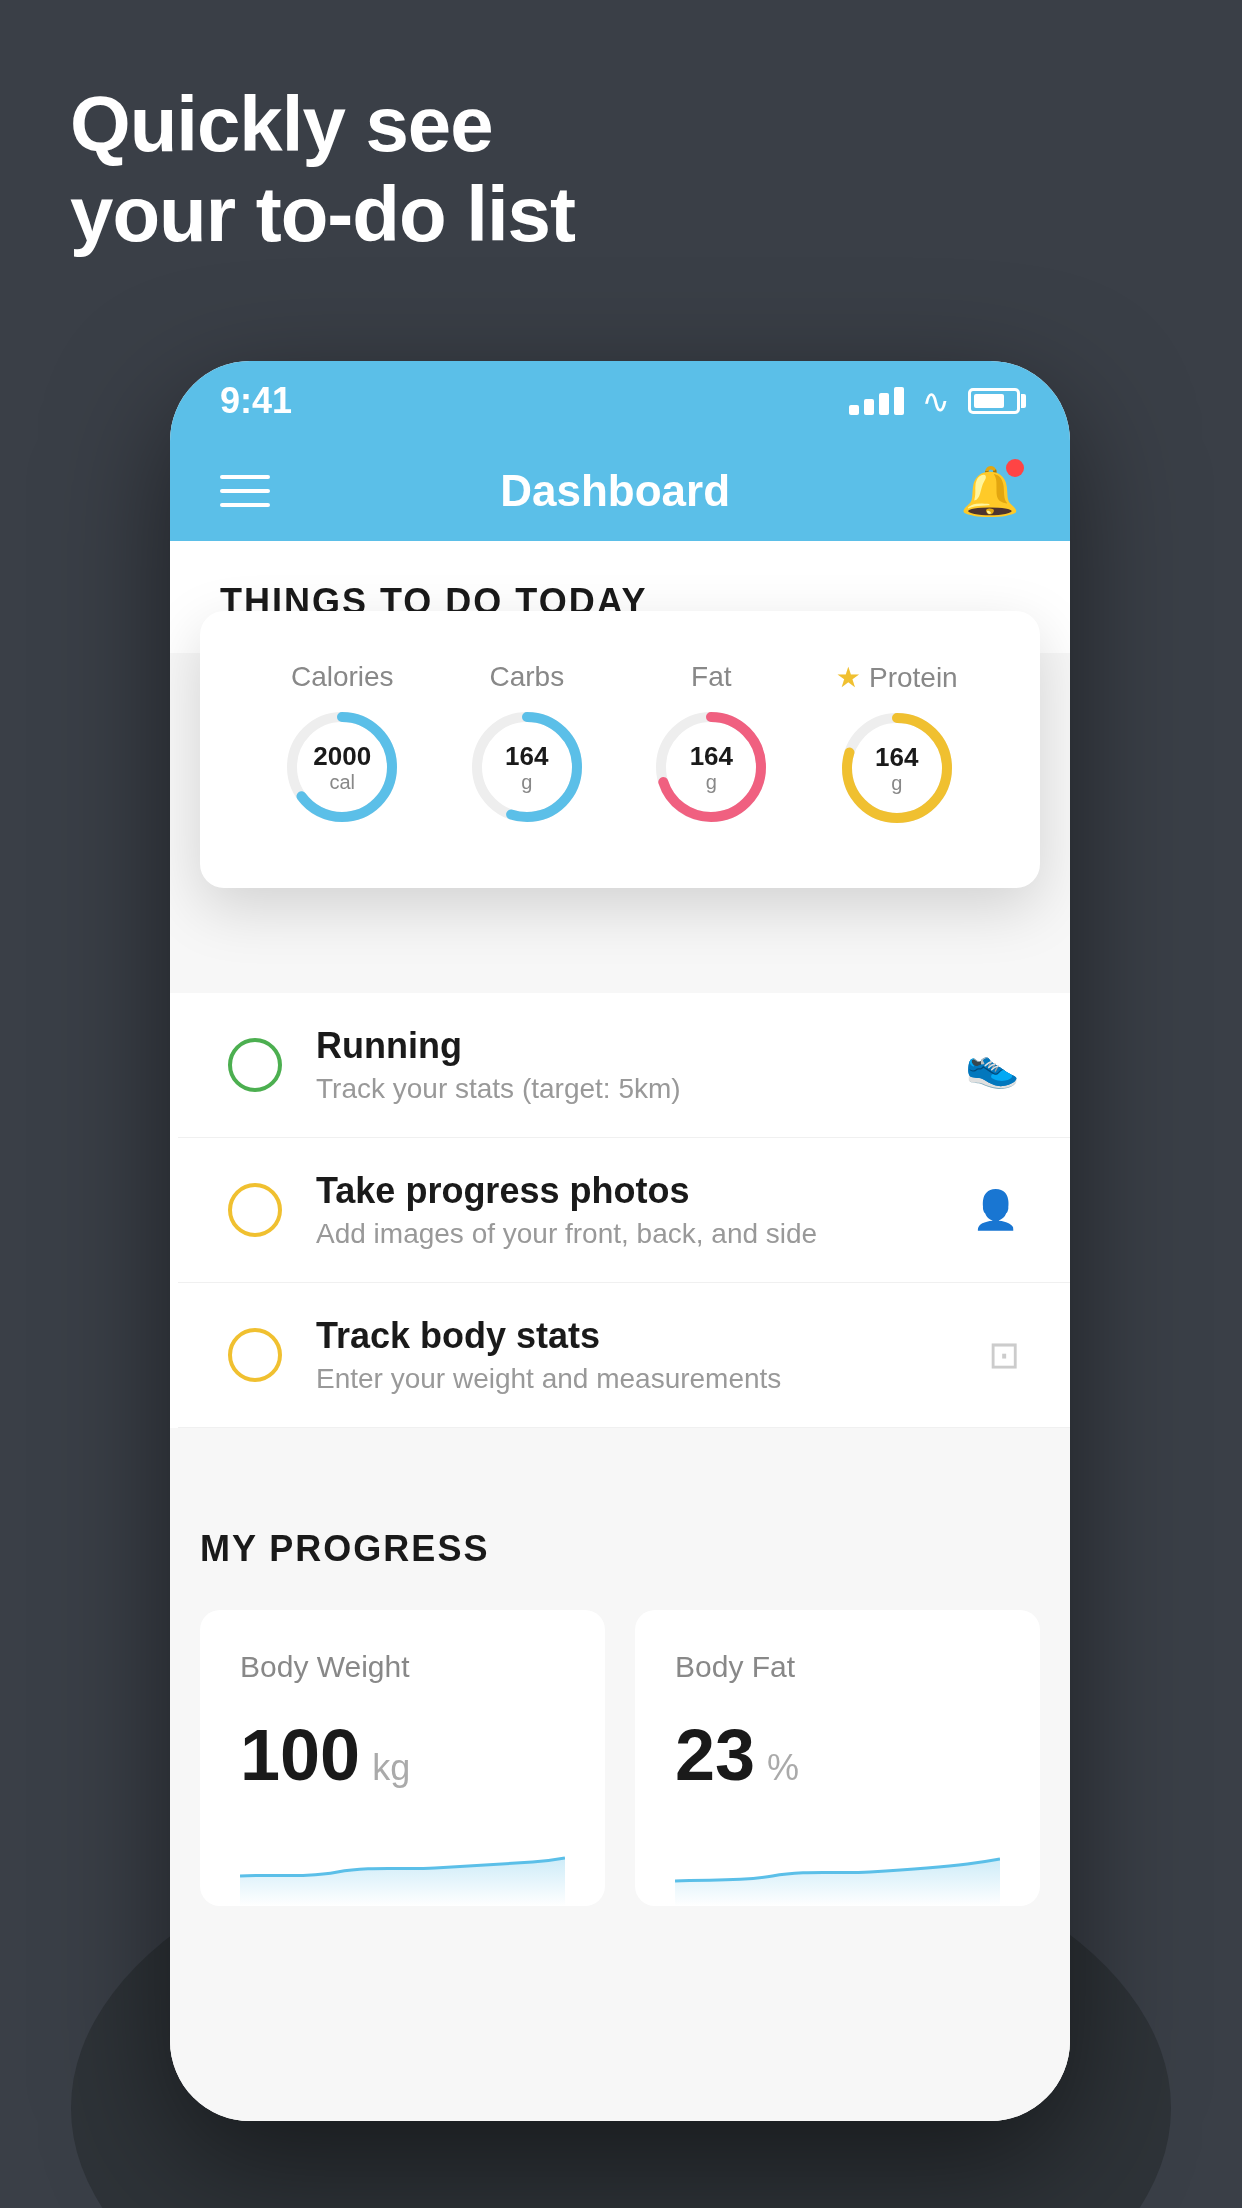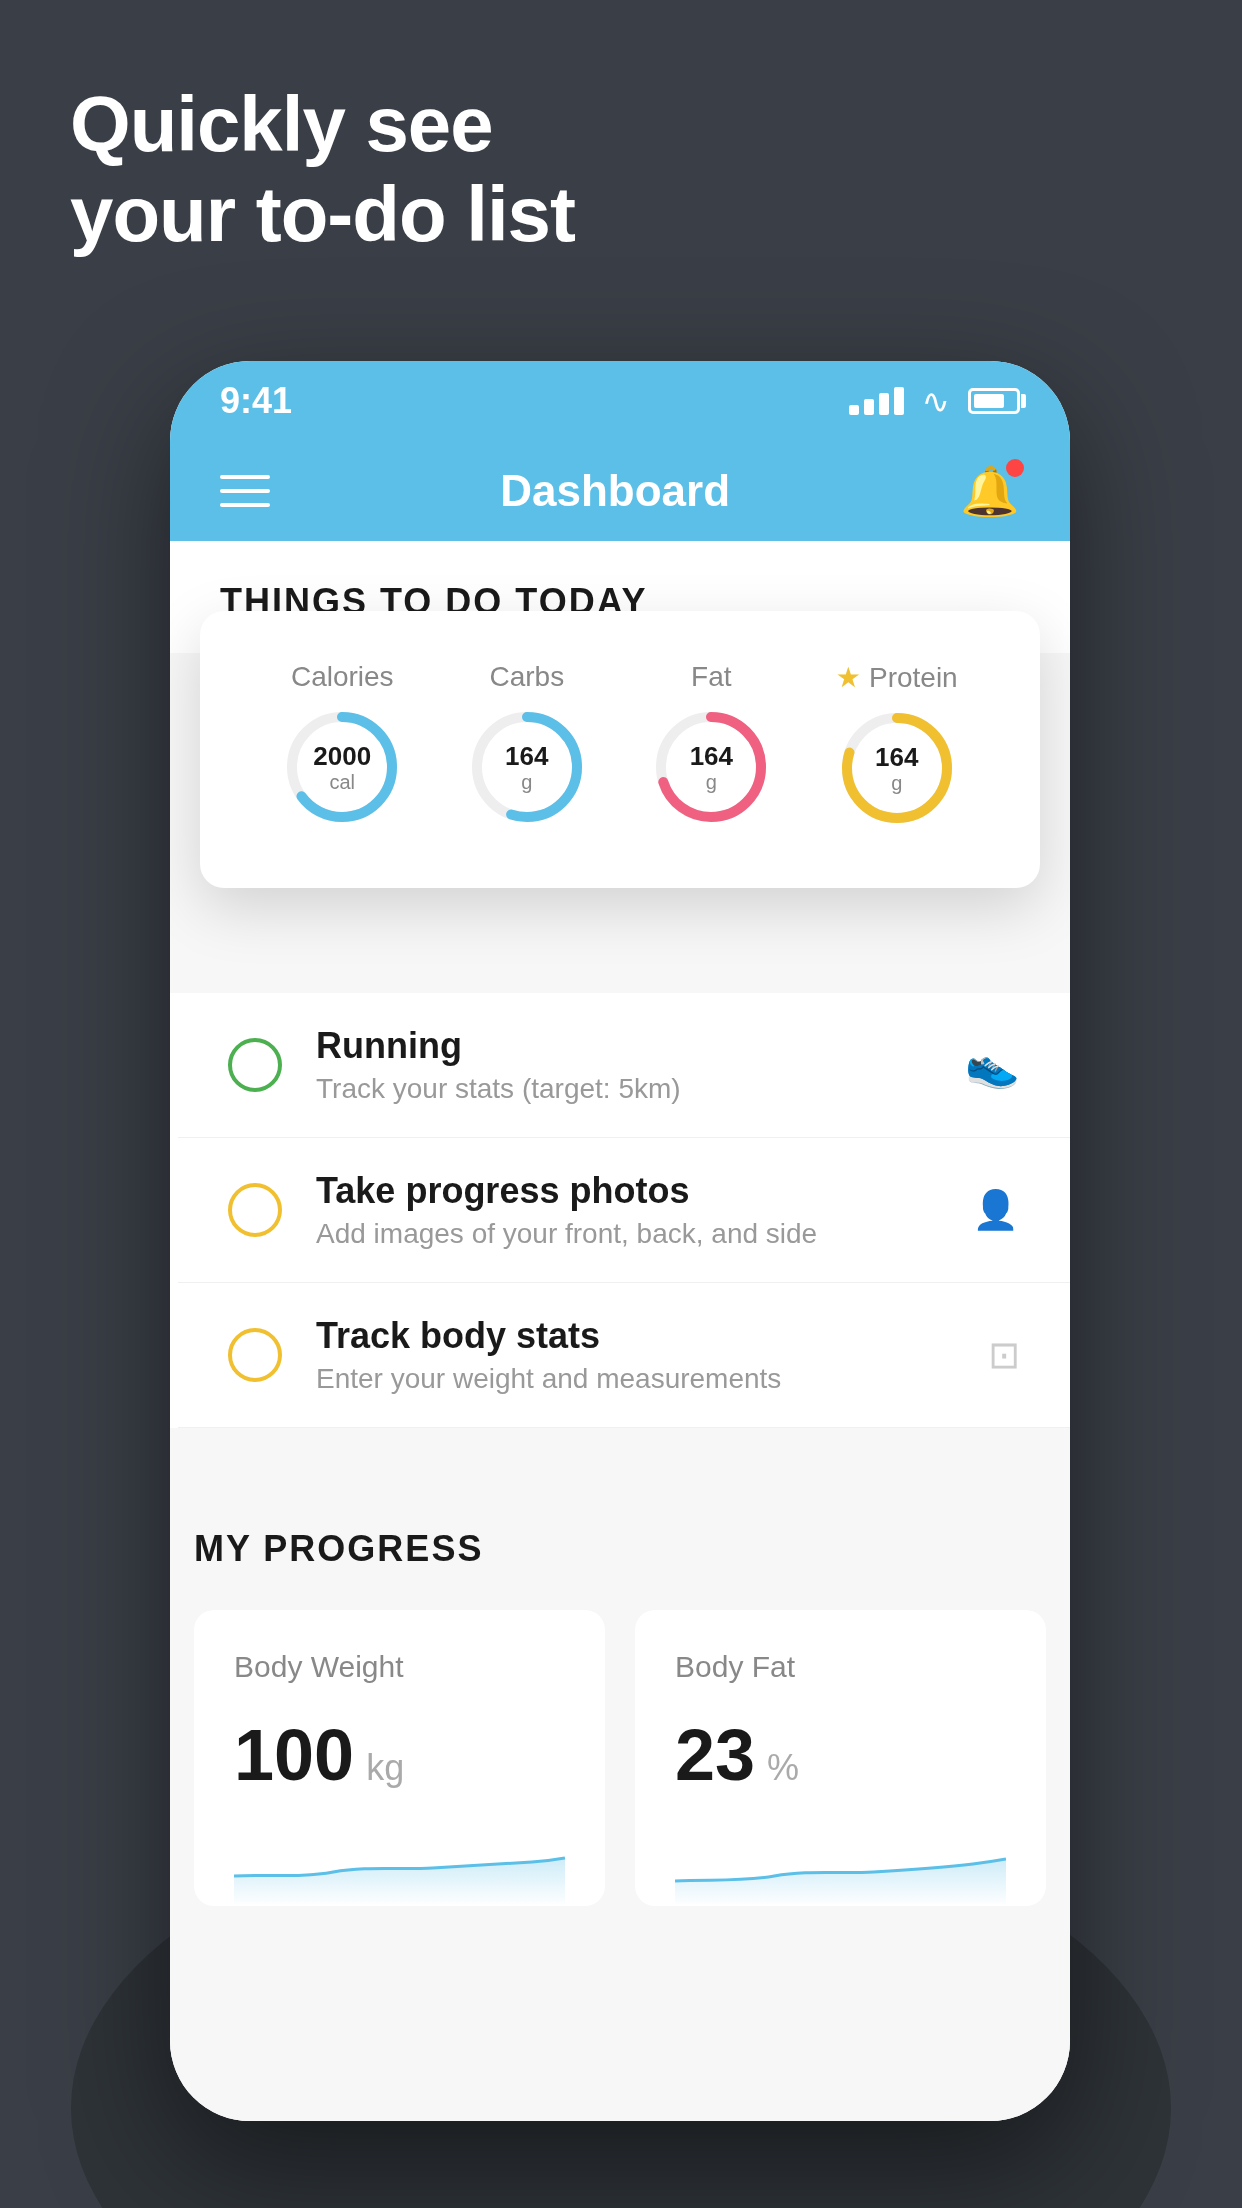--- a/index.html
+++ b/index.html
@@ -344,21 +344,21 @@
     }
 
     .todo-icon {
       font-size: 44px;
       color: #cccccc;
     }
 
     
     .progress-section {
       background: #f7f7f7;
-      padding: 60px 24px 40px;
+      padding: 60px 30px 40px;
     }
 
     .progress-title {
       font-size: 36px;
       font-weight: 800;
       letter-spacing: 2px;
       color: #1a1a1a;
       text-transform: uppercase;
       margin-bottom: 40px;
     }

